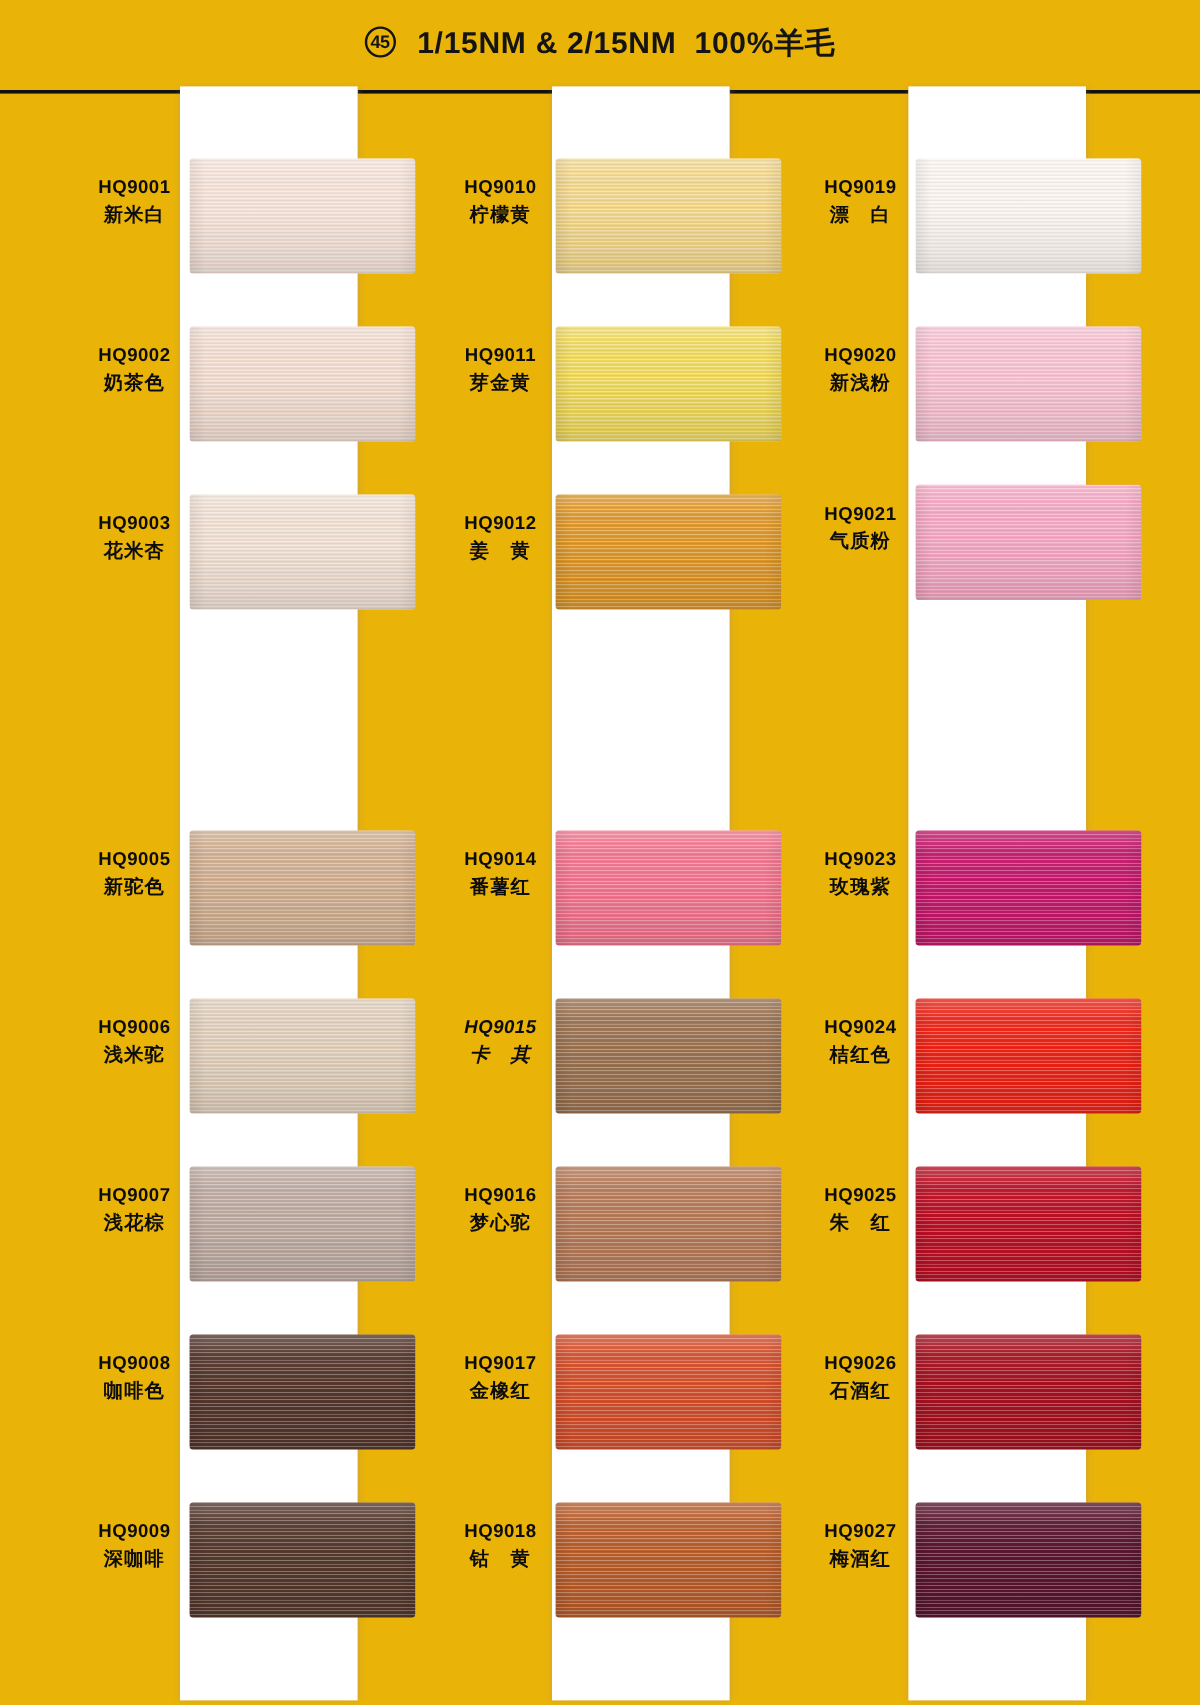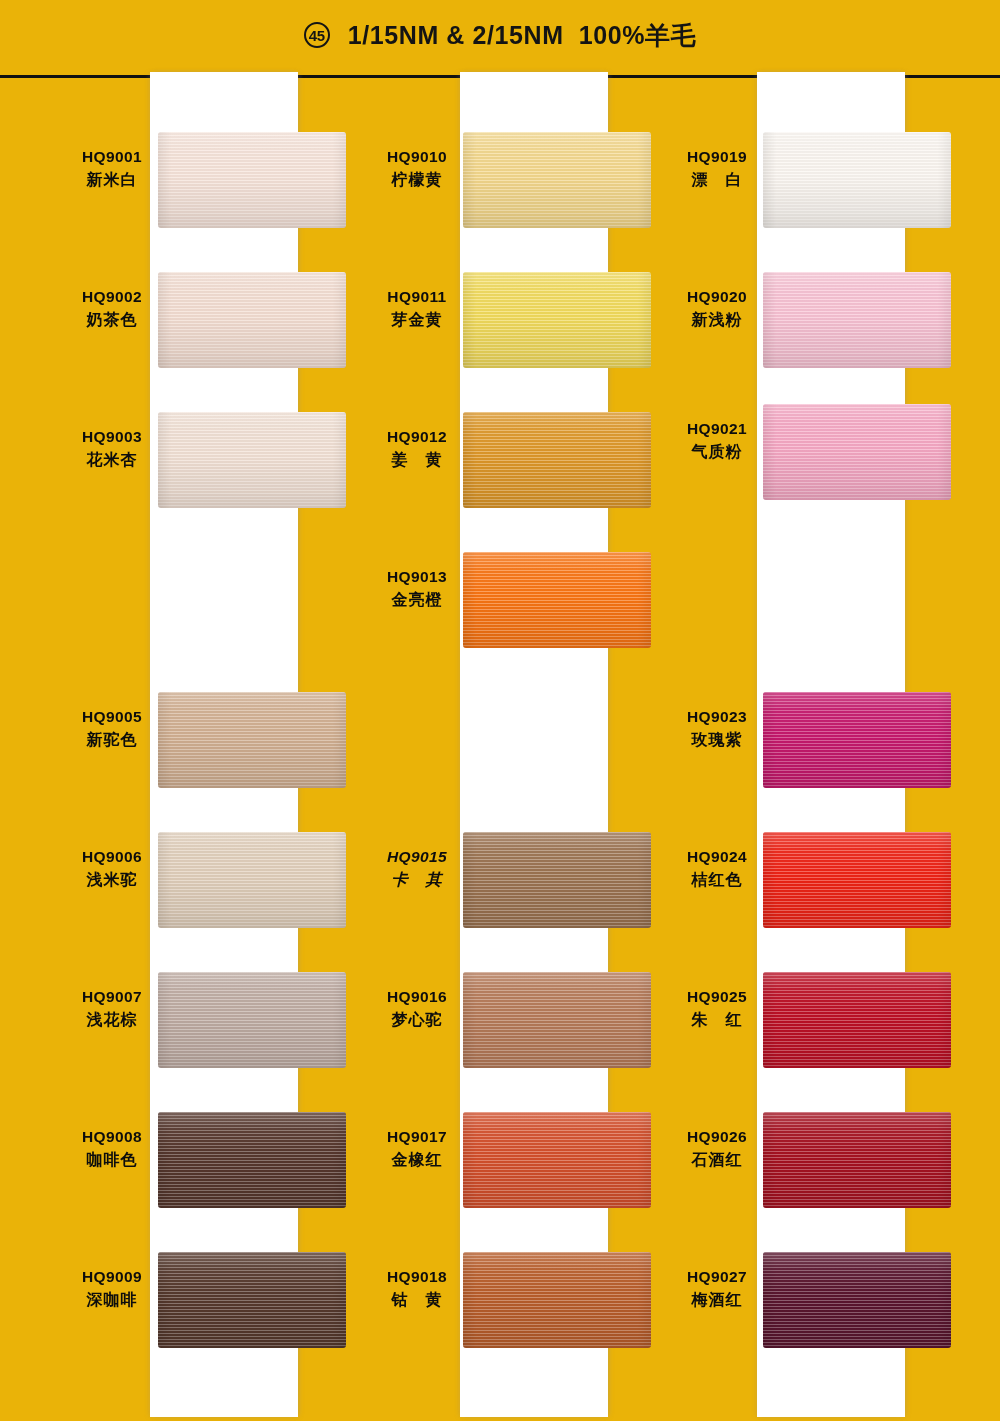--- a/index.html
+++ b/index.html
@@ -299,27 +299,27 @@
           <div class="swatch-label">
             <div class="code">HQ9012</div>
             <div class="cname">姜　黄</div>
           </div>
           <div class="yarn" style="background: rgb(224, 153, 42);">
             <div class="edgefuzz" style="background: rgb(224, 153, 42);"></div>
             <div class="threads"></div>
             <div class="sheen"></div>
           </div>
         </div>
-        <div class="swatch-row" style="top: 480px;">
-          <div class="swatch-label">
-            <div class="code">HQ9013</div>
-            <div class="cname">金亮橙</div>
-          </div>
-          <div class="yarn" style="background: rgb(251, 118, 20);">
-            <div class="edgefuzz" style="background: rgb(251, 118, 20);"></div>
+        <div class="swatch-row" style="top: 620px;">
+          <div class="swatch-label">
+            <div class="code">HQ9014</div>
+            <div class="cname">番薯红</div>
+          </div>
+          <div class="yarn" style="background: rgb(245, 118, 144);">
+            <div class="edgefuzz" style="background: rgb(245, 118, 144);"></div>
             <div class="threads"></div>
             <div class="sheen"></div>
           </div>
         </div>
         <div class="swatch-row" style="top: 760px; font-style: italic;">
           <div class="swatch-label">
             <div class="code">HQ9015</div>
             <div class="cname">卡　其</div>
           </div>
           <div class="yarn" style="background: rgb(157, 116, 82);">

